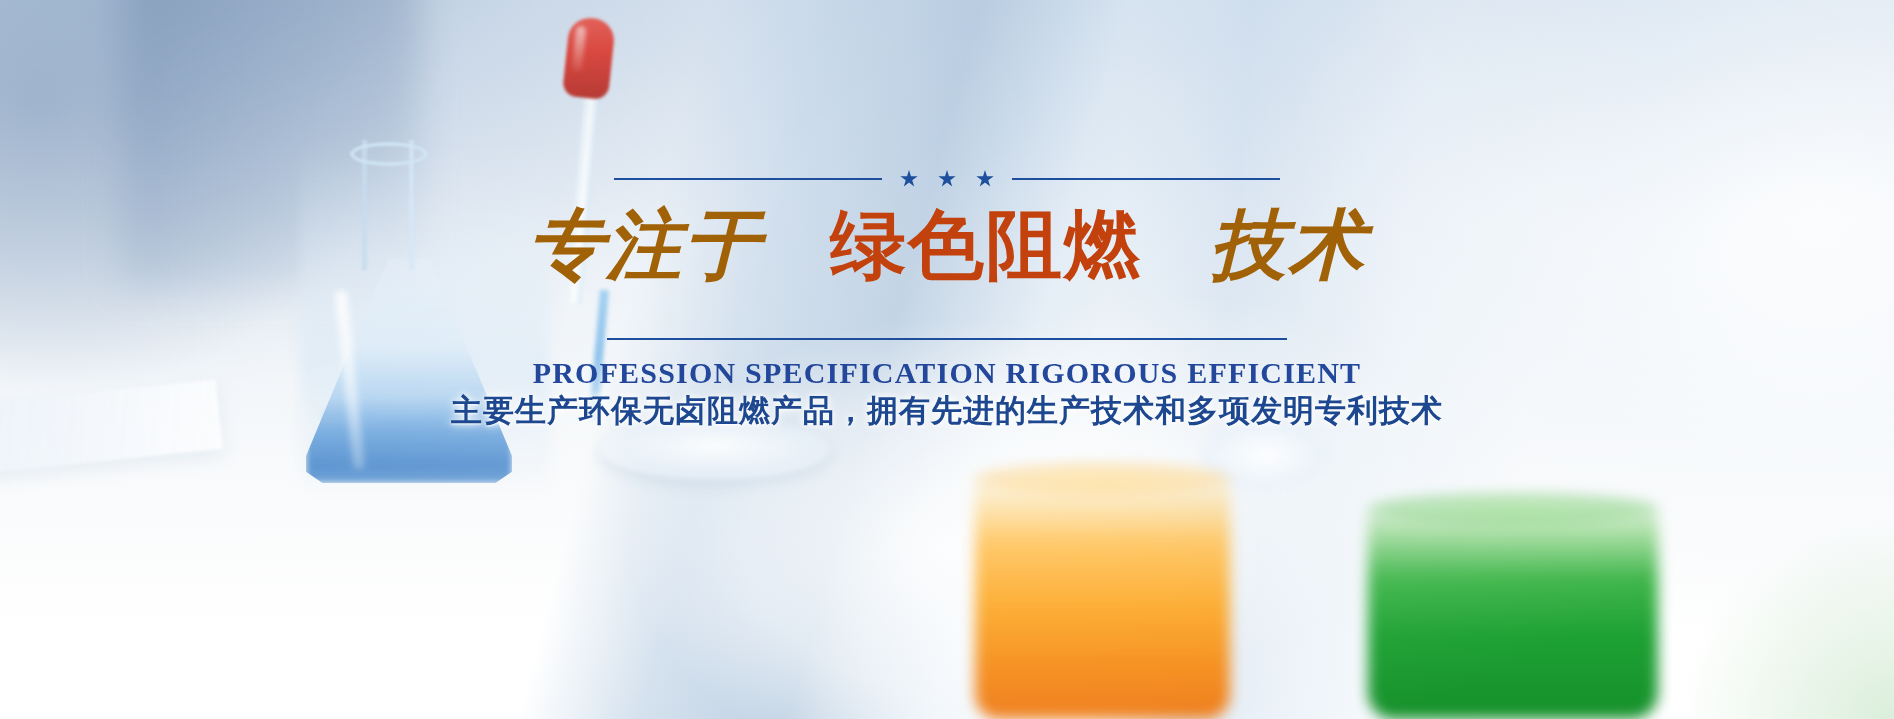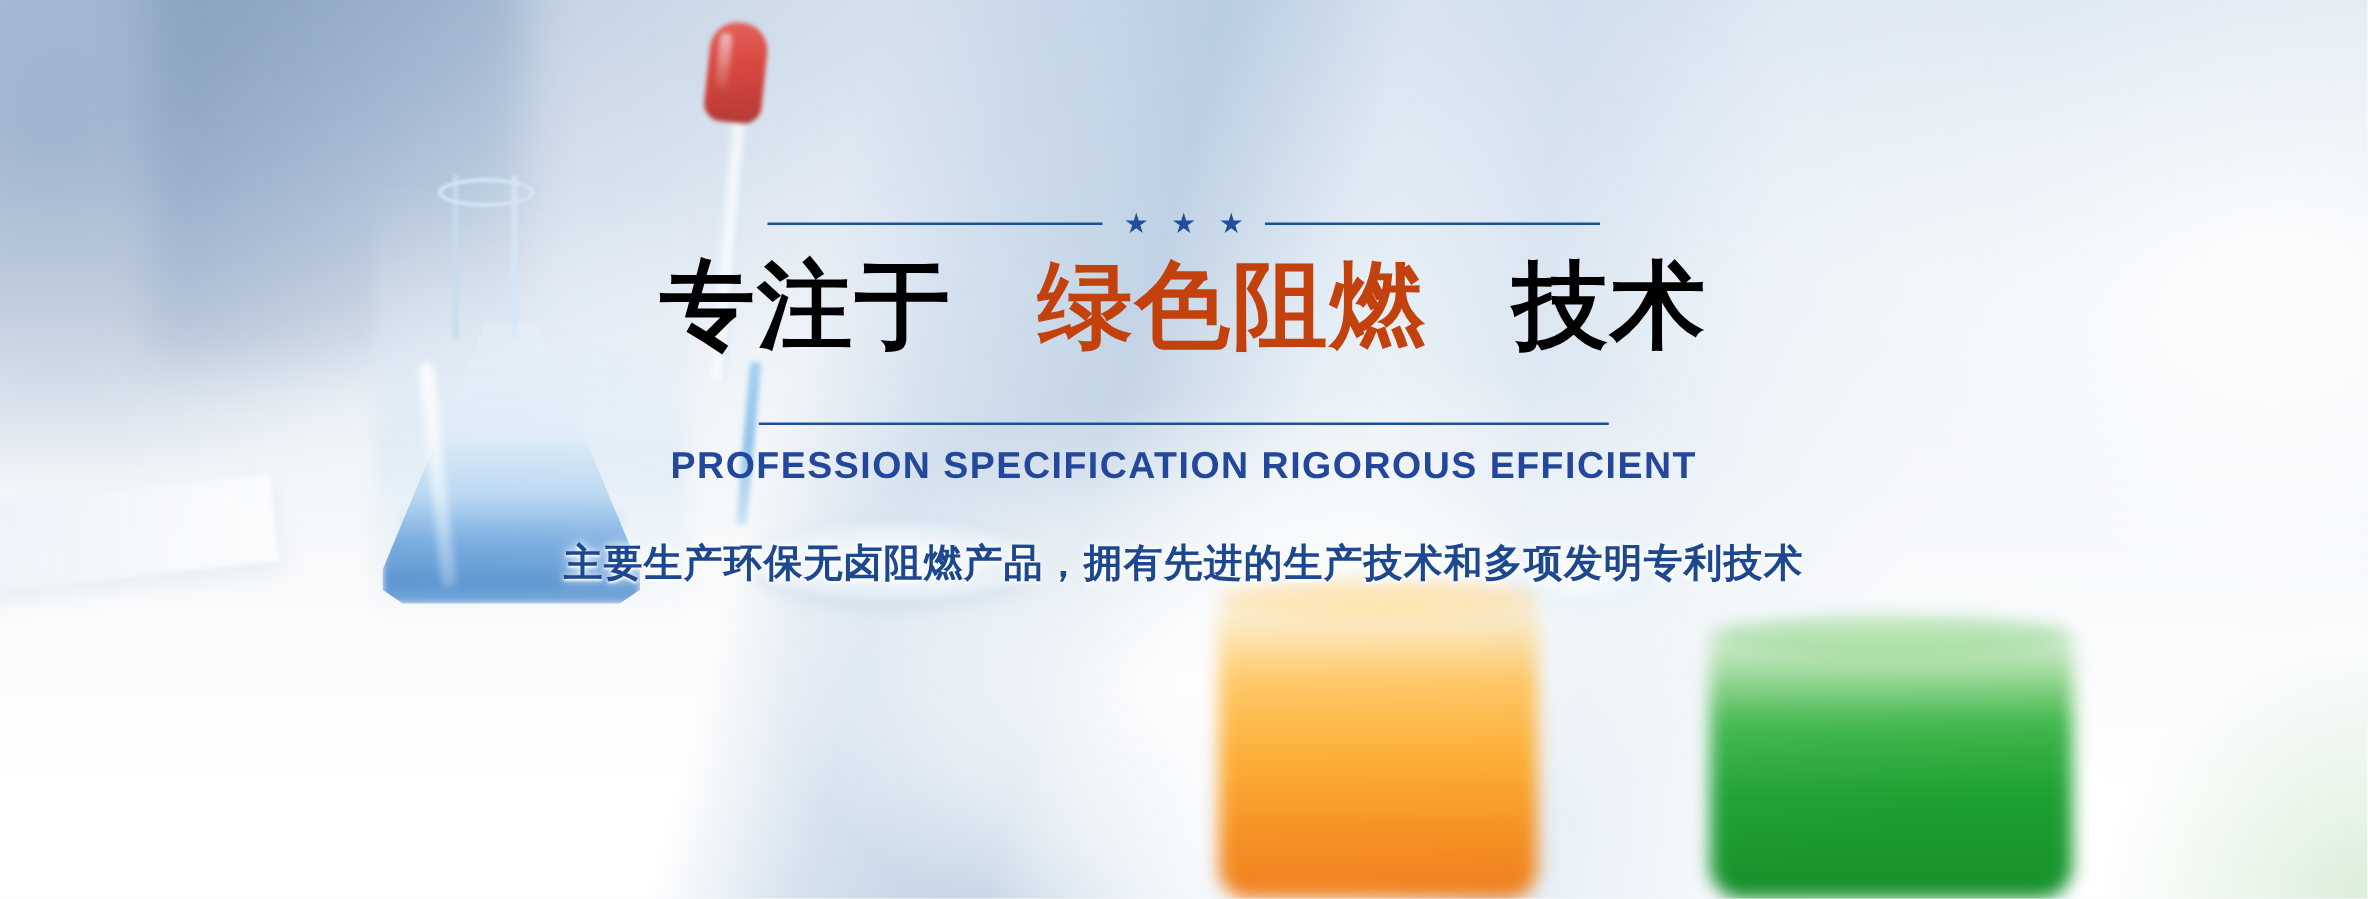--- a/index.html
+++ b/index.html
@@ -242,45 +242,45 @@
 
   
   .headline {
     margin-top: 12px;
     font-size: 76px;
     font-weight: bold;
     letter-spacing: 2px;
     line-height: 1.12;
     white-space: nowrap;
   }
-  .headline .blue  { color: #000000; }
+  .headline .blue  { color: #a16207; font-style: italic; }
   .headline .green { color: #c2410c; }
   .headline .gap   { display: inline-block; width: 22px; }
 
   
   .rule-under {
     width: 680px;
     height: 2px;
     background: #1d4f9e;
     margin: 10px auto 0 auto;
   }
 
   
   .subtitle {
     margin-top: 16px;
     font-size: 30px;
     font-weight: bold;
     letter-spacing: 1.2px;
     color: #22479b;
     white-space: nowrap;
+    font-family: Liberation Serif, serif;
   }
 
   
   .desc {
-    margin-top: 40px;
     font-size: 31px;
     font-weight: bold;
     letter-spacing: 1px;
     color: #1d4890;
     white-space: nowrap;
     text-shadow:
       0 0 6px rgba(255,255,255,0.95),
       0 0 12px rgba(255,255,255,0.85),
       0 1px 2px rgba(255,255,255,0.9);
   }

